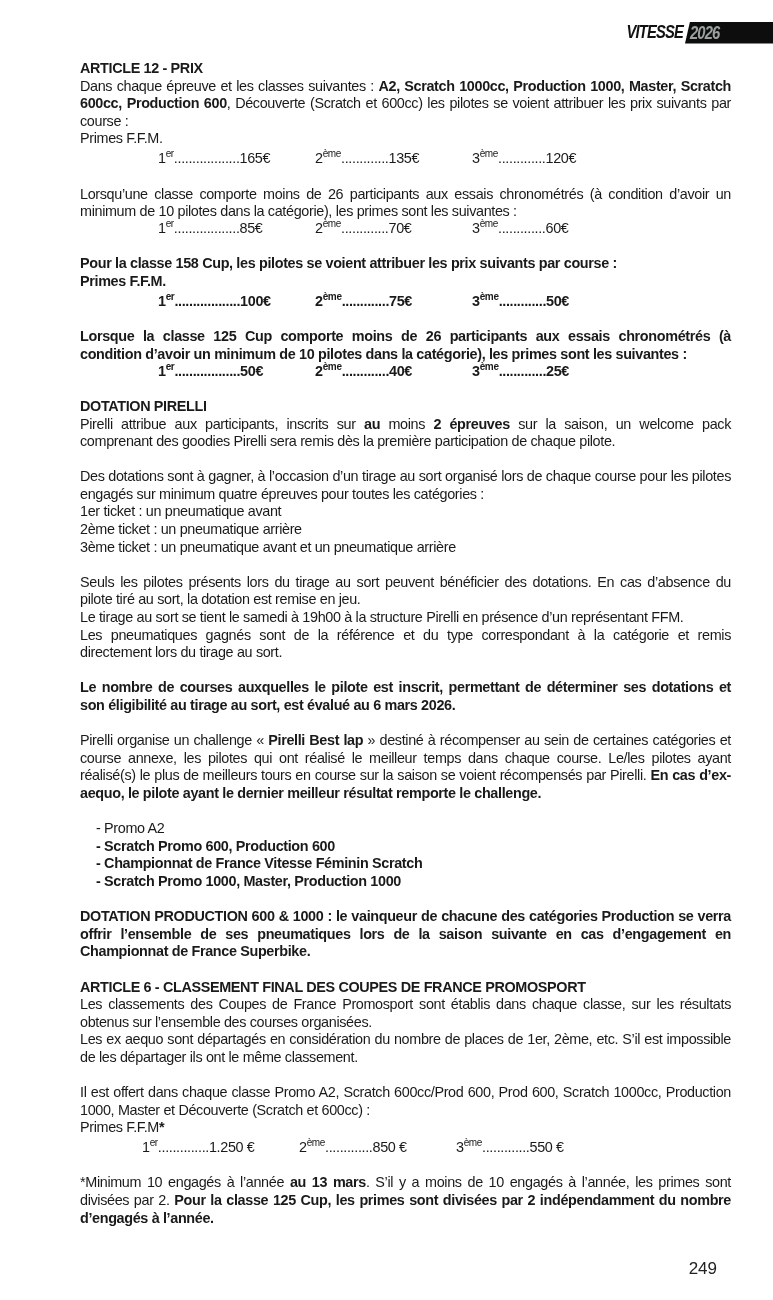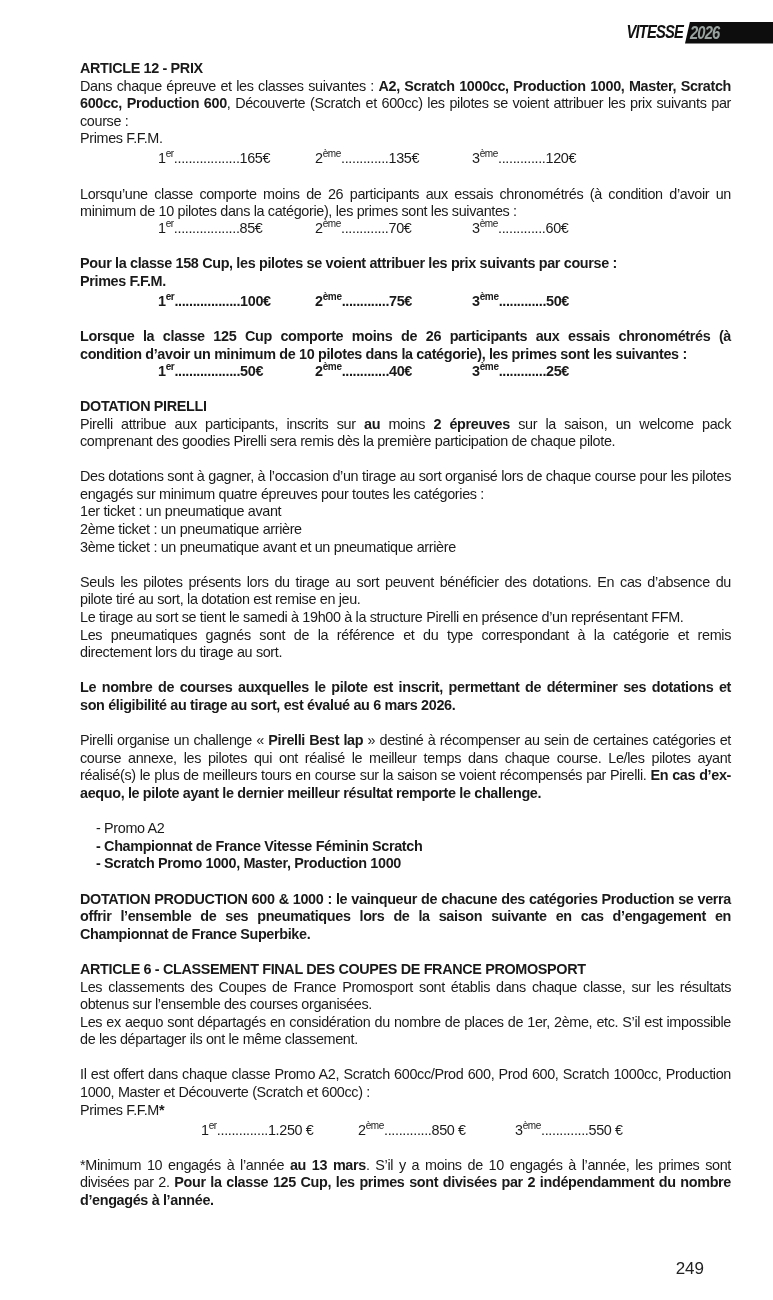--- a/index.html
+++ b/index.html
@@ -27,26 +27,26 @@
   .page {
     position: absolute; left: 74px; top: 60px; width: 651px;
     font-size: 14.4px; line-height: 17.6px; letter-spacing: -0.35px; margin-left: 6px;
   }
   .page p { margin: 0; text-align: justify; }
   .b { font-weight: bold; }
   .gap { height: 17.6px; }
   .prize-row {
     display: flex; padding-left: 78px; height: 20px; align-items: flex-end;
   }
-  .prize-row.wide { padding-left: 62px; justify-content: center; }
+  .prize-row.wide { padding-left: 62px; }
   .prize { width: 157px; white-space: nowrap; }
   .prize sup { font-size: 10px; vertical-align: 6px; line-height: 0; }
   .list { padding-left: 16px; }
   .page-number {
-    position: absolute; right: 69px; top: 1259px; font-size: 17px; color: #222;
+    position: absolute; right: 56px; top: 1259px; font-size: 17px; color: #222;
   }
 </style>
 </head>
 <body>
 
 <div class="header-badge">
   <span class="hb-vitesse">VITESSE</span>
   <div class="hb-year-box">
     <span class="hb-year">2026</span>
   </div>
@@ -106,20 +106,21 @@
 
   <div class="gap"></div>
   <p class="b">Le nombre de courses auxquelles le pilote est inscrit, permettant de déterminer ses dotations et son éligibilité au tirage au sort, est évalué au 6 mars 2026.</p>
 
   <div class="gap"></div>
   <p><span>Pirelli organise un challenge « </span><span class="b">Pirelli Best lap</span><span> » destiné à récompenser au sein de certaines catégories et course annexe, les pilotes qui ont réalisé le meilleur temps dans chaque course. Le/les pilotes ayant réalisé(s) le plus de meilleurs tours en course sur la saison se voient récompensés par Pirelli. </span><span class="b">En cas d’ex-aequo, le pilote ayant le dernier meilleur résultat remporte le challenge.</span></p>
 
   <div class="gap"></div>
   <div class="list">
     <p>- Promo A2</p>
+    <p class="b">- Scratch Promo 600, Production 600</p>
     <p class="b">- Championnat de France Vitesse Féminin Scratch</p>
     <p class="b">- Scratch Promo 1000, Master, Production 1000</p>
   </div>
 
   <div class="gap"></div>
   <p class="b">DOTATION PRODUCTION 600 &amp; 1000 : le vainqueur de chacune des catégories Production se verra offrir l’ensemble de ses pneumatiques lors de la saison suivante en cas d’engagement en Championnat de France Superbike.</p>
 
   <div class="gap"></div>
 
   <p class="b">ARTICLE 6 - CLASSEMENT FINAL DES COUPES DE FRANCE PROMOSPORT</p>

